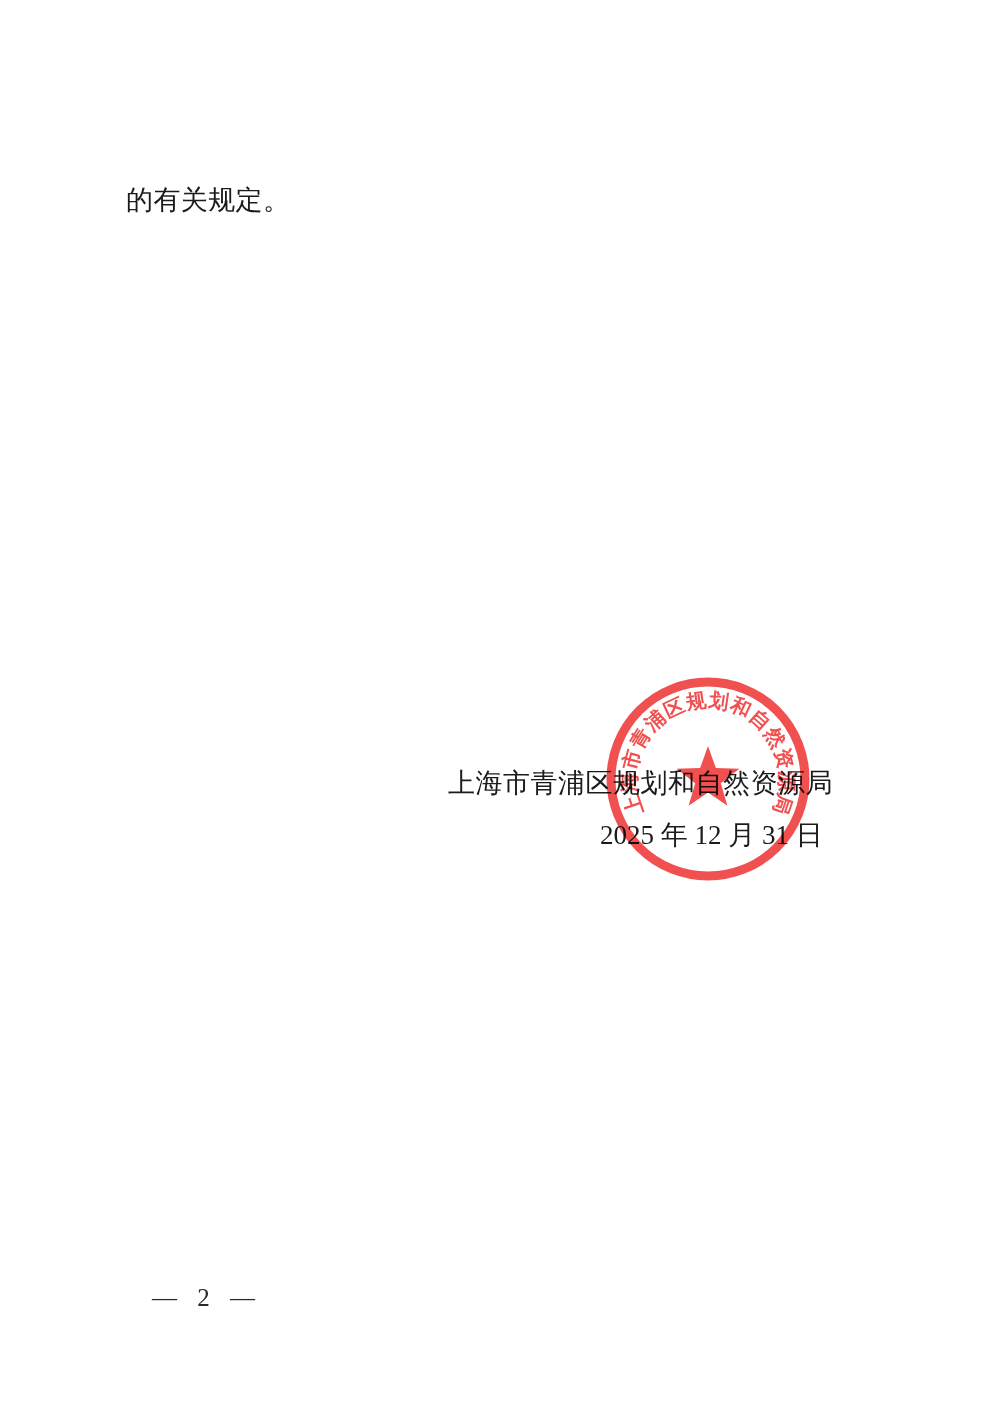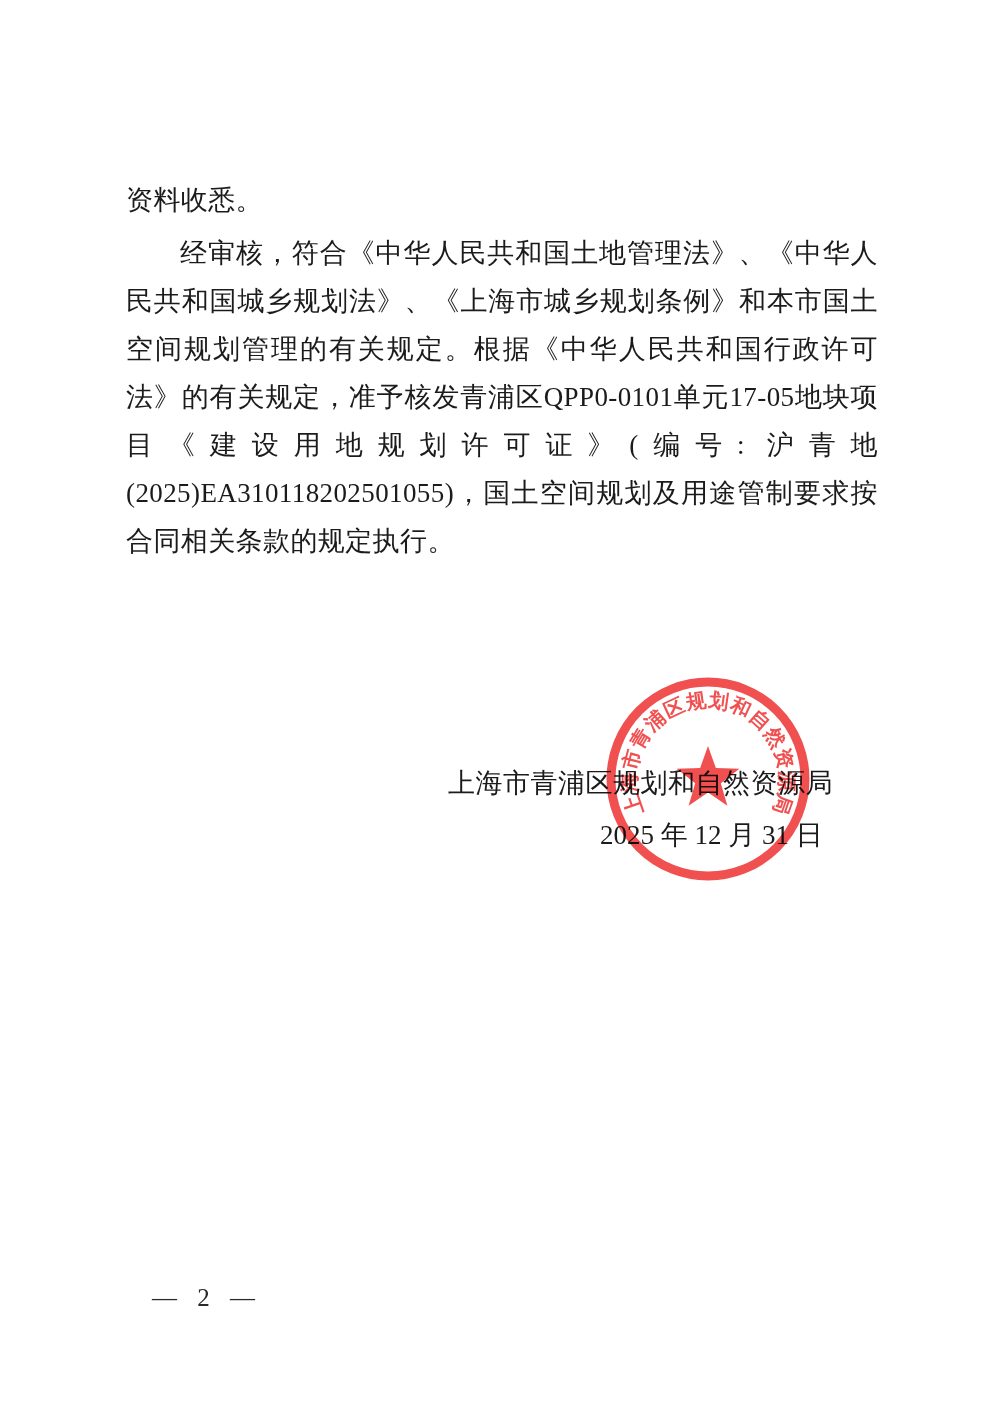--- a/index.html
+++ b/index.html
@@ -71,22 +71,21 @@
     color: #2a2a2a;
     white-space: nowrap;
   }
 </style>
 </head>
 <body>
 
 <div class="page">
 
   <div class="body-text">
-    <p class="para no-indent">资料收悉。</p>
-    <p class="para indent">经审核，符合《中华人民共和国土地管理法》、《中华人民共和国城乡规划法》、《上海市城乡规划条例》和本市国土空间规划管理的有关规定。根据《中华人民共和国行政许可法》的有关规定，准予核发青浦区QPP0-0101单元17-05地块项目《建设用地规划许可证》(编号: 沪青地(2025)EA310118202501055)，国土空间规划及用途管制要求按合同相关条款的规定执行。</p>
+    <p class="para no-indent">的有关规定。</p>
   </div>
 
   <div class="sig-org">上海市青浦区规划和自然资源局</div>
 
   <div class="sig-date">2025 年 12 月 31 日</div>
 
   <div class="seal">
     <svg viewBox="0 0 208 208" xmlns="http://www.w3.org/2000/svg">
       <defs>
         <path id="sealArc" d="M 38.75 134.4 A 72 72 0 1 1 169.25 134.4" fill="none"></path>

